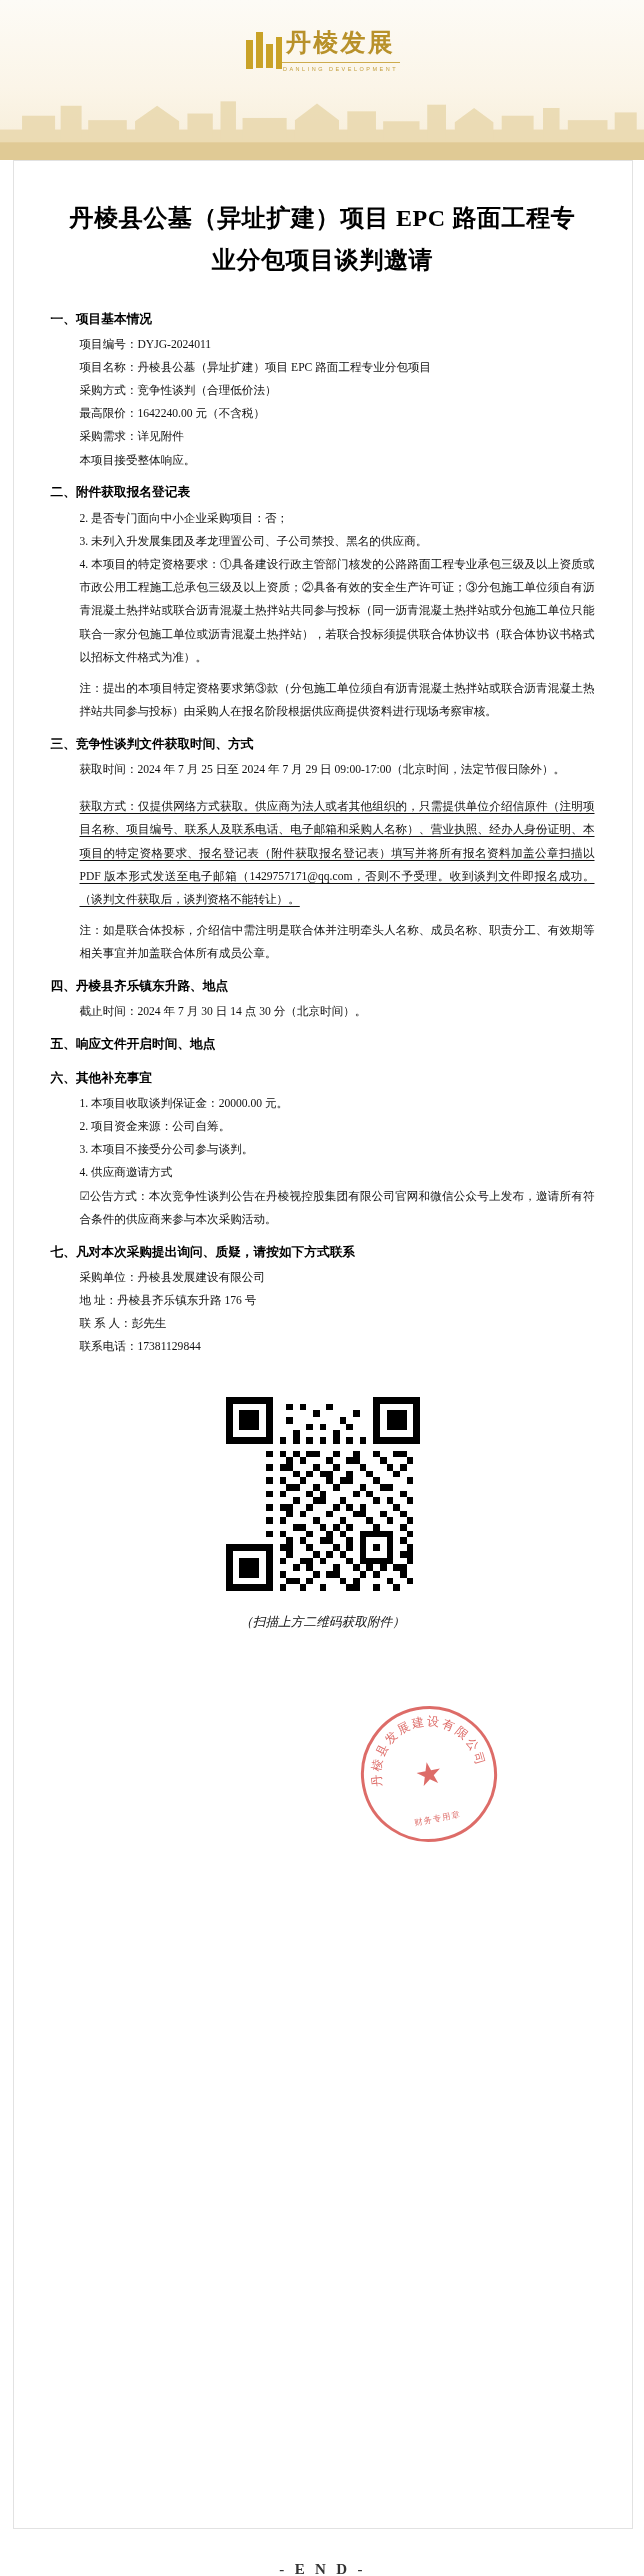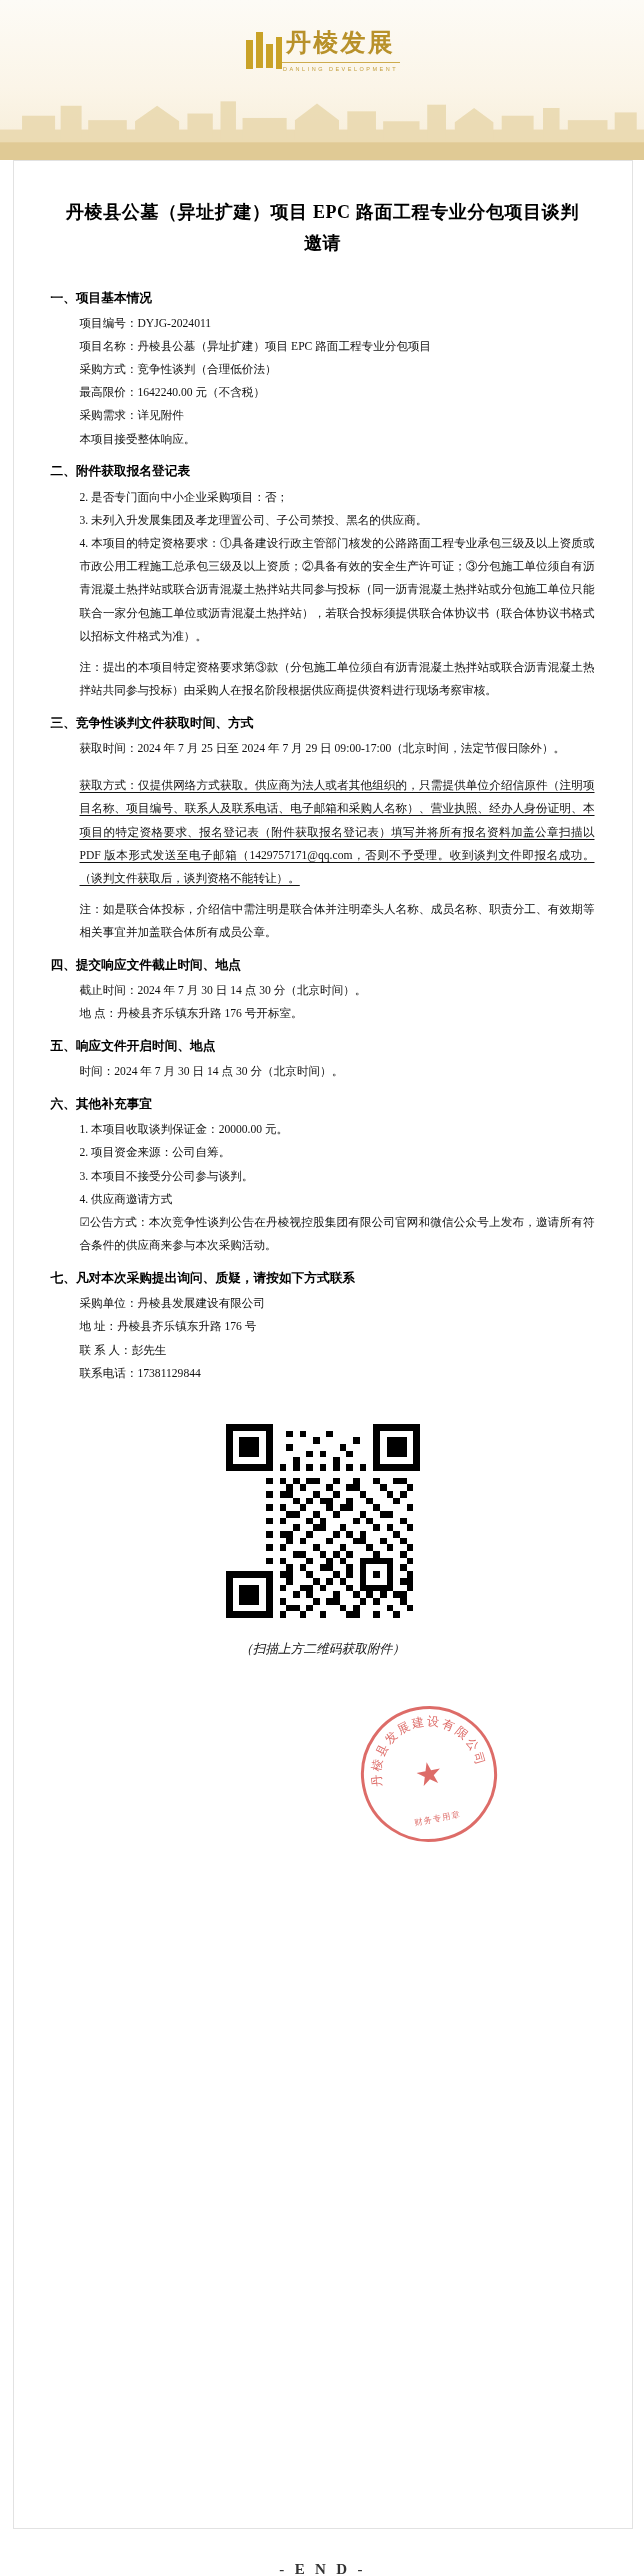--- a/index.html
+++ b/index.html
@@ -84,21 +84,21 @@
     margin: 0 auto;
     width: 620px;
     min-height: 2369px;
     background: #ffffff;
     border: 0.6px solid #e2e2e2;
     box-sizing: border-box;
     padding: 30px 37px 50px 37px;
   }
   .doc-title {
     font-family: "Liberation Serif", "DejaVu Serif", serif;
-    font-size: 18px;
+    font-size: 24px;
     font-weight: bold;
     line-height: 1.75;
     text-align: center;
     letter-spacing: 0.6px;
     margin: 5.5px 13.2px 25px 13.2px;
     color: #000;
   }
   .sec-h {
     font-family: "Liberation Serif", "DejaVu Serif", serif;
     font-size: 12.7px;
@@ -260,26 +260,24 @@
     <div class="spacer-s"></div>
     <p class="p just-block">注：提出的本项目特定资格要求第③款（分包施工单位须自有沥青混凝土热拌站或联合沥青混凝土热拌站共同参与投标）由采购人在报名阶段根据供应商提供资料进行现场考察审核。</p>
 
     <div class="sec-h">三、竞争性谈判文件获取时间、方式</div>
     <p class="p just-block">获取时间：2024 年 7 月 25 日至 2024 年 7 月 29 日 09:00-17:00（北京时间，法定节假日除外）。</p>
     <div class="spacer-m"></div>
     <p class="p just-block u">获取方式：仅提供网络方式获取。供应商为法人或者其他组织的，只需提供单位介绍信原件（注明项目名称、项目编号、联系人及联系电话、电子邮箱和采购人名称）、营业执照、经办人身份证明、本项目的特定资格要求、报名登记表（附件获取报名登记表）填写并将所有报名资料加盖公章扫描以 PDF 版本形式发送至电子邮箱（1429757171@qq.com，否则不予受理。收到谈判文件即报名成功。（谈判文件获取后，谈判资格不能转让）。</p>
     <div class="spacer-s"></div>
     <p class="p just-block">注：如是联合体投标，介绍信中需注明是联合体并注明牵头人名称、成员名称、职责分工、有效期等相关事宜并加盖联合体所有成员公章。</p>
 
-    <div class="sec-h">四、提交响应文件截止时间、地点</div>
+    <div class="sec-h">四、丹棱县齐乐镇东升路、地点</div>
     <p class="p indent1">截止时间：2024 年 7 月 30 日 14 点 30 分（北京时间）。</p>
-    <p class="p indent1">地    点：丹棱县齐乐镇东升路 176 号开标室。</p>
 
     <div class="sec-h">五、响应文件开启时间、地点</div>
-    <p class="p indent1">时间：2024 年 7 月 30 日 14 点 30 分（北京时间）。</p>
 
     <div class="sec-h">六、其他补充事宜</div>
     <p class="p indent1">1. 本项目收取谈判保证金：20000.00 元。</p>
     <p class="p indent1">2. 项目资金来源：公司自筹。</p>
     <p class="p indent1">3. 本项目不接受分公司参与谈判。</p>
     <p class="p indent1">4. 供应商邀请方式</p>
     <p class="p just-block">☑公告方式：本次竞争性谈判公告在丹棱视控股集团有限公司官网和微信公众号上发布，邀请所有符合条件的供应商来参与本次采购活动。</p>
 
     <div class="sec-h">七、凡对本次采购提出询问、质疑，请按如下方式联系</div>
     <p class="p indent1">采购单位：丹棱县发展建设有限公司</p>

